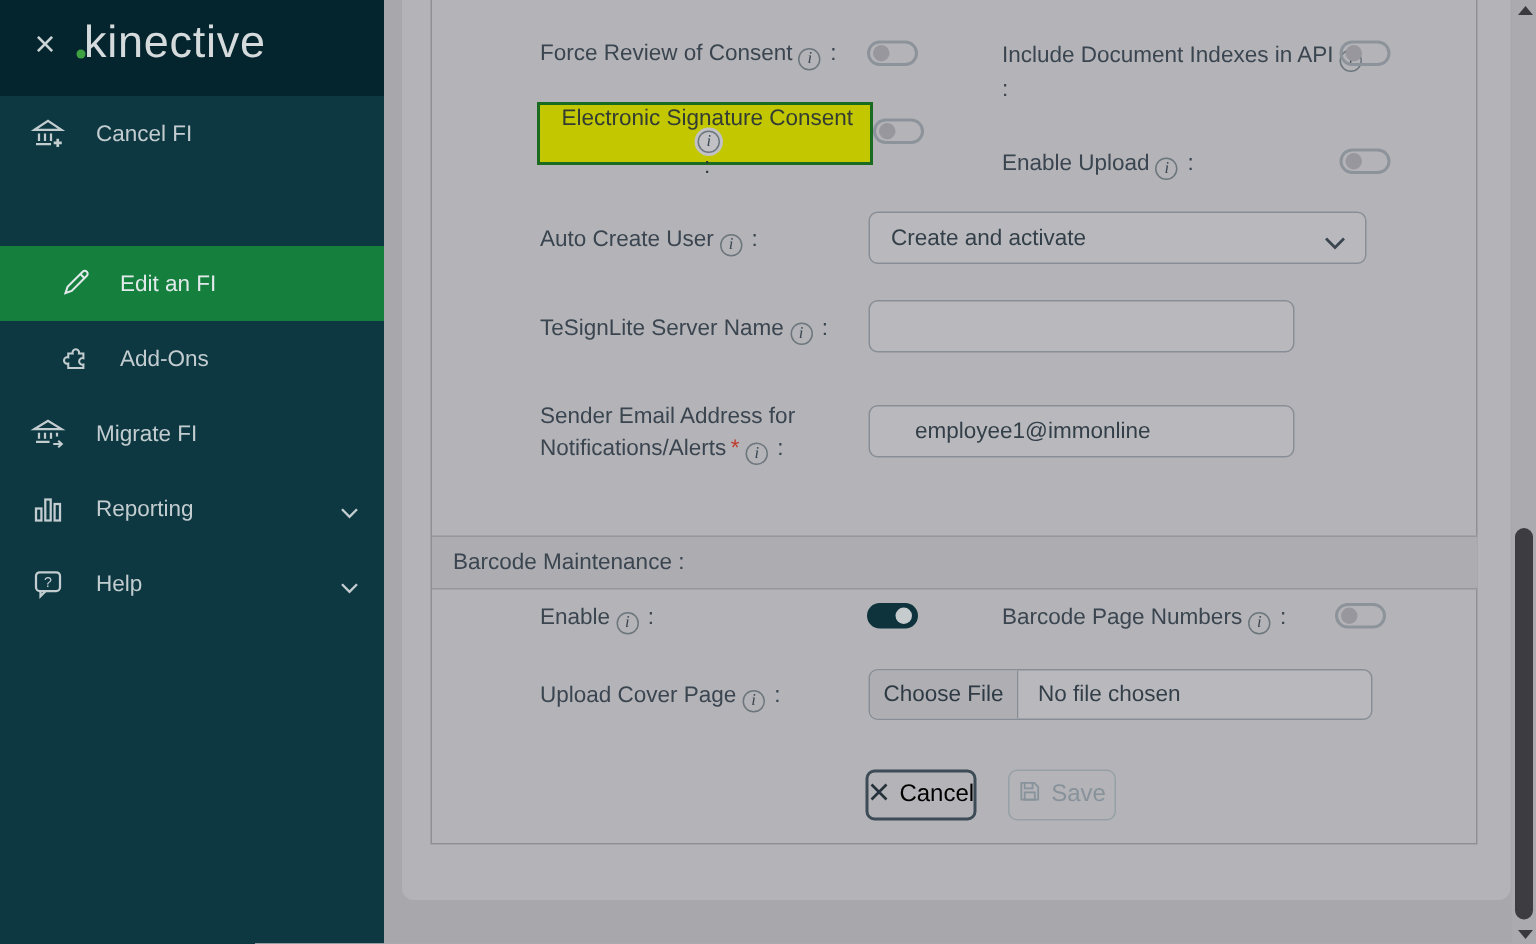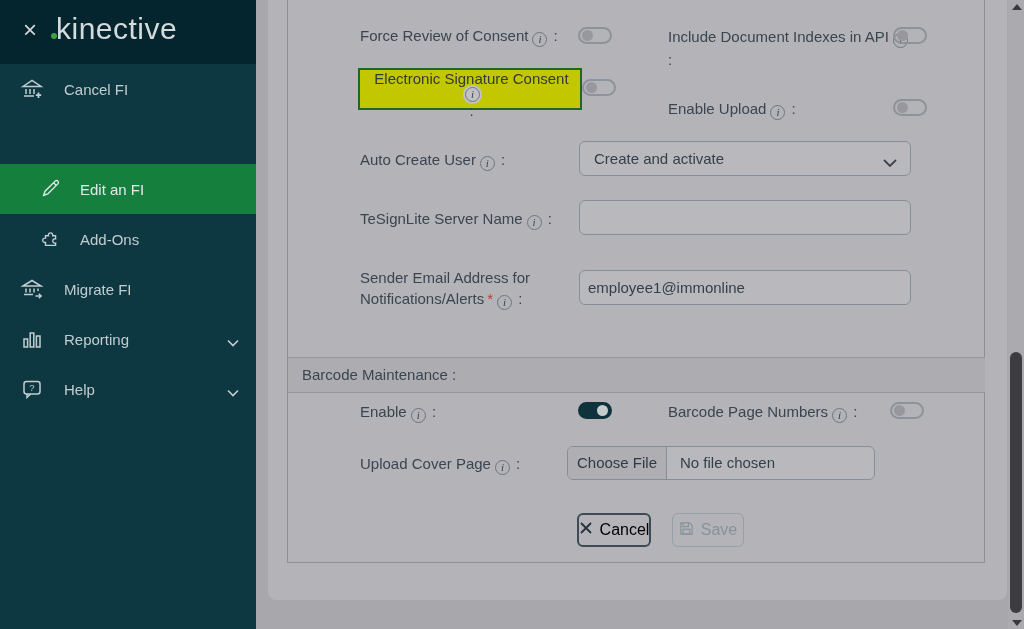--- a/index.html
+++ b/index.html
@@ -48,29 +48,29 @@
 
   .hl{ position:absolute; left:358px; top:68px; width:224px; height:42px; background:#c2c700;
        border:2px solid #1a6b1f; display:flex; align-items:center; padding-left:3px;
        color:#333c33; font-size:15px; white-space:nowrap;flex-direction:column; }
 
   .select{ position:absolute; left:579px; top:141px; width:332px; height:35px;
            border:1px solid #888e95; border-radius:6px; background:#b9b9bd; cursor:pointer; }
   .select .val{ position:absolute; left:14px; top:0; line-height:33px; font-size:15px; color:#333f48; }
   .select .sel-chev{ position:absolute; right:12px; top:12px; width:16px; height:10px; }
 
-  .tinput{ position:absolute; left:579px; width:332px; height:35px; border:1px solid #888e95;
-           border-radius:6px; background:#b9b9bd; padding:0 8px; font-size:15px; color:#333f48;
+  .tinput{ position:absolute; left:579px; width:284px; height:35px; border:1px solid #888e95;
+           border-radius:6px; background:#b9b9bd; padding:0 30px; font-size:15px; color:#333f48;
            font-family:"Liberation Sans", sans-serif; outline:none; }
 
   .secbar{ position:absolute; left:288px; top:357px; width:697px; height:36px; background:#adadb1;
            border-top:1px solid #96969c; border-bottom:1px solid #96969c; }
   .secbar .txt{ position:absolute; left:14px; top:0; line-height:34px; font-size:15px; color:#3a4550; }
 
-  .filectl{ position:absolute; left:567px; top:446px; width:308px; height:34px;
+  .filectl{ position:absolute; left:579px; top:446px; width:336px; height:34px;
             border:1px solid #888e95; border-radius:6px; background:#b9b9bd; }
   .choose{ position:absolute; left:0; top:0; width:99px; height:32px; background:#aeaeb3;
            border-right:1px solid #888e95; border-radius:5px 0 0 5px; text-align:center;
            line-height:32px; font-size:15px; color:#2f3b44; cursor:pointer; }
   .fstatus{ position:absolute; left:112px; top:0; line-height:32px; font-size:15px; color:#333f48; }
 
   .btn{ position:absolute; top:513px; height:34px; border-radius:6px; display:flex;
         align-items:center; justify-content:center; gap:7px; font-size:16px; cursor:pointer;
         background:transparent; }
   .btn.cancel{ left:577px; width:74px; border:2px solid #3c4b55; color:#000000; }

